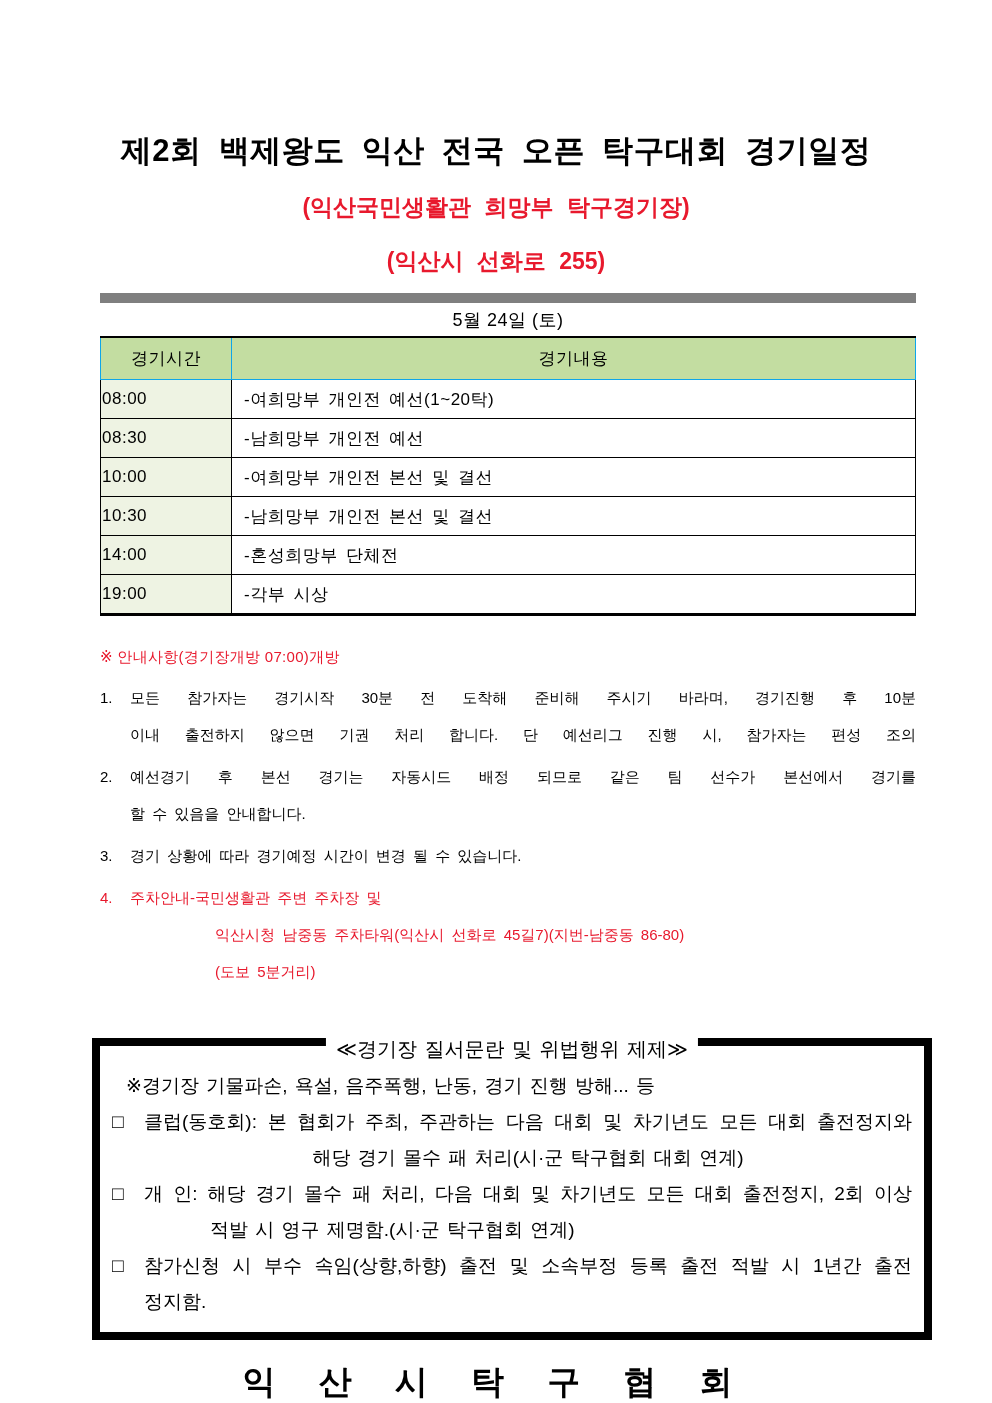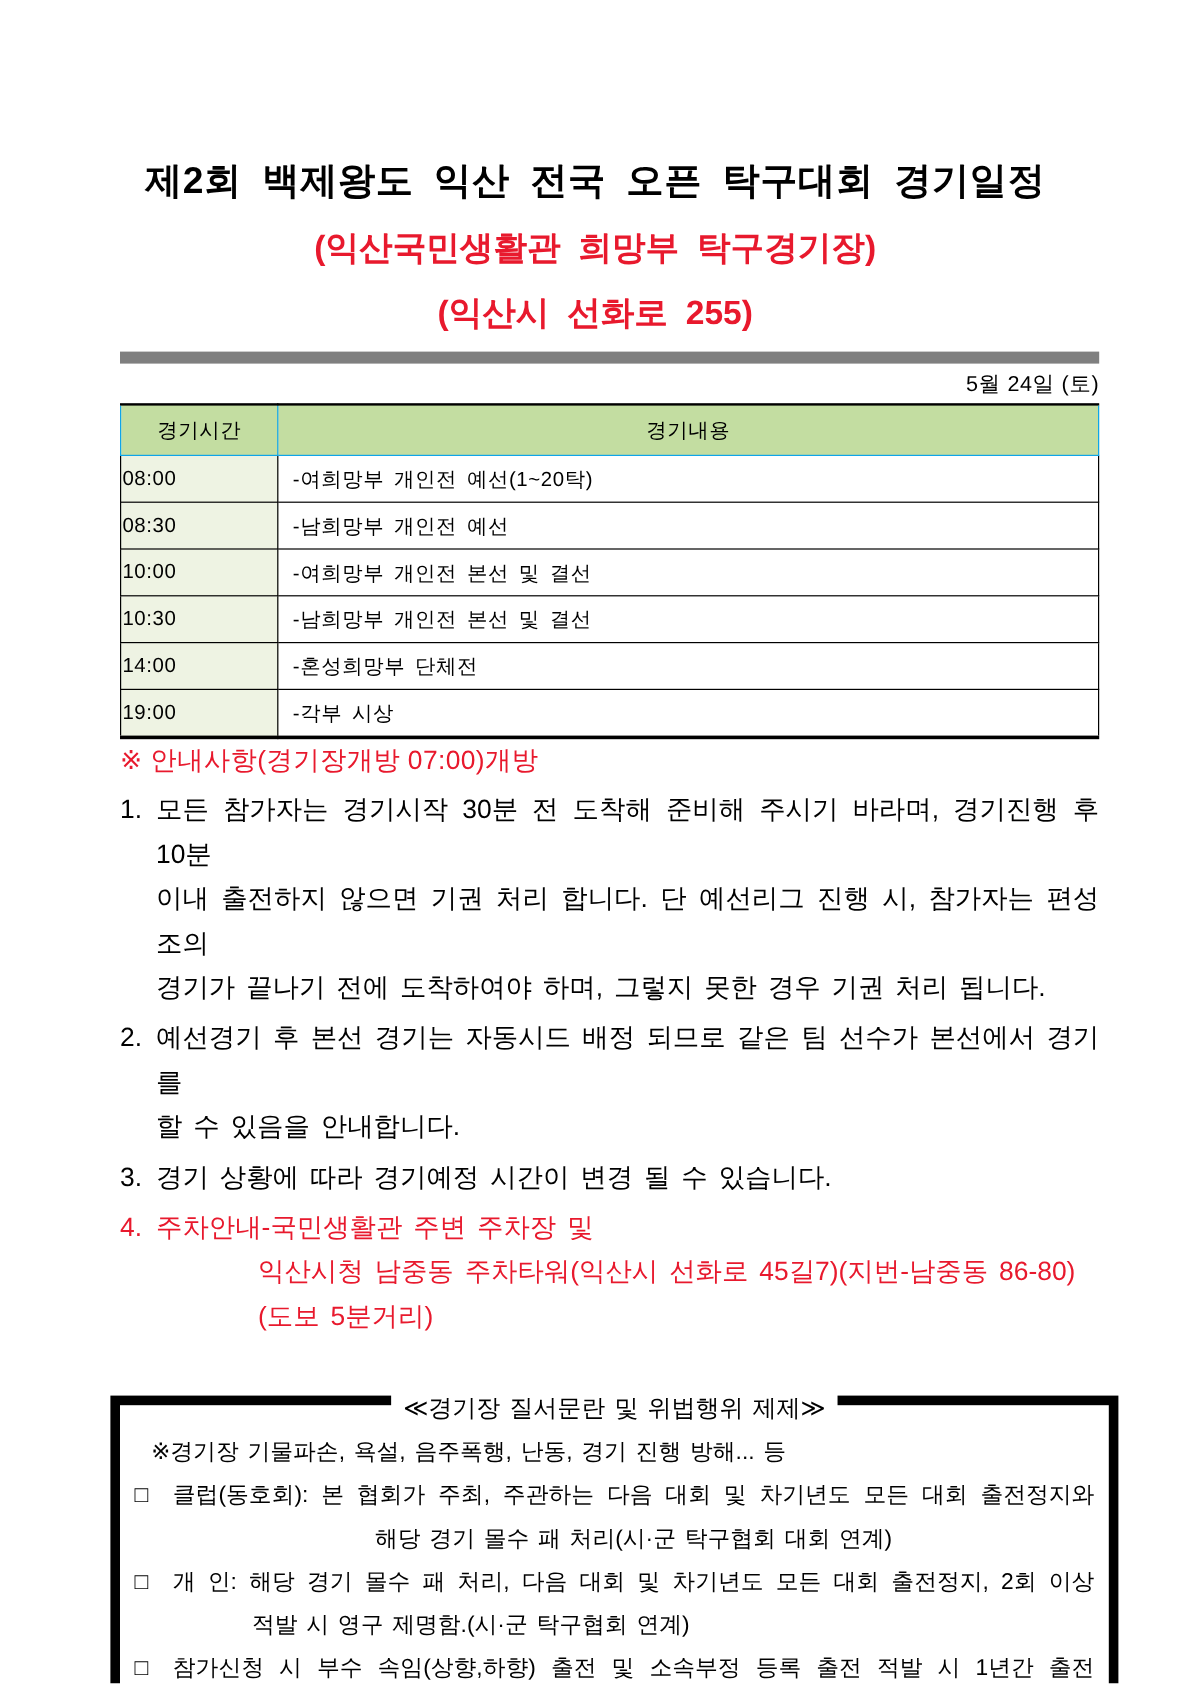--- a/index.html
+++ b/index.html
@@ -12,43 +12,43 @@
     color:#000;
     border-radius:31px;
   }
   
   .title-block{text-align:center;padding-top:132px;}
   .doc-title{
     margin:0;font-size:31px;font-weight:bold;
     letter-spacing:.5px;word-spacing:8px;line-height:38px;
   }
   .doc-sub{
-    margin-top:20px;font-size:28px;font-weight:bold;
+    margin-top:20px;font-size:23px;font-weight:bold;
     word-spacing:7px;line-height:34px;color:var(--red);
   }
   :root{--red:#e8192d;--hdr-green:#c3dda1;--time-green:#eef3e3;--bar-gray:#7f7f7f;}
   
   .content{margin-left:100px;width:816px;}
   .gray-bar{height:10px;background:var(--bar-gray);margin-top:15px;}
-  .date-row{text-align:right;font-size:18px;line-height:26px;margin:4px 0 3px;letter-spacing:.5px;}
+  .date-row{text-align:center;font-size:18px;line-height:26px;margin:4px 0 3px;letter-spacing:.5px;}
   
   table.schedule{
     width:100%;border-collapse:collapse;
     border:1px solid #000;border-top:2px solid #000;border-bottom:3px solid #000;
     font-size:17px;letter-spacing:.5px;
   }
   table.schedule th{
     background:var(--hdr-green);height:39px;font-weight:normal;
     border:1px solid #0ea5e9;text-align:center;
   }
   table.schedule td{border:1px solid #000;height:36px;}
   td.time-cell{background:var(--time-green);width:128px;text-align:left;}
   td.event-cell{padding-left:12px;word-spacing:3px;margin-top:16px;}
   
-  .notes{margin-top:4px;font-size:22px;}
+  .notes{margin-top:27px;font-size:15px;}
   .notes-heading{color:var(--red);line-height:28px;margin:0 0 8px;letter-spacing:.3px;}
   .note-item{display:flex;margin-bottom:5px;}
   .note-num{width:30px;flex:none;line-height:37px;}
   .note-body{flex:1;line-height:37px;word-spacing:3px;}
   .jline{text-align:justify;text-align-last:justify;}
   .red-text{color:var(--red);}
   .indent-park{padding-left:85px;}
   
   .sanctions-box{
     position:relative;
@@ -128,21 +128,20 @@
     </table>
 
     <div class="notes">
       <div class="notes-heading">※ 안내사항(경기장개방 07:00)개방</div>
 
       <div class="note-item">
         <div class="note-num">1.</div>
         <div class="note-body">
           <div class="jline">모든 참가자는 경기시작 30분 전 도착해 준비해 주시기 바라며, 경기진행 후 10분</div>
           <div class="jline">이내 출전하지 않으면 기권 처리 합니다. 단 예선리그 진행 시, 참가자는 편성 조의</div>
-          <div>경기가 끝나기 전에 도착하여야 하며, 그렇지 못한 경우 기권 처리 됩니다.</div>
         </div>
       </div>
 
       <div class="note-item">
         <div class="note-num">2.</div>
         <div class="note-body">
           <div class="jline">예선경기 후 본선 경기는 자동시드 배정 되므로 같은 팀 선수가 본선에서 경기를</div>
           <div>할 수 있음을 안내합니다.</div>
         </div>
       </div>

